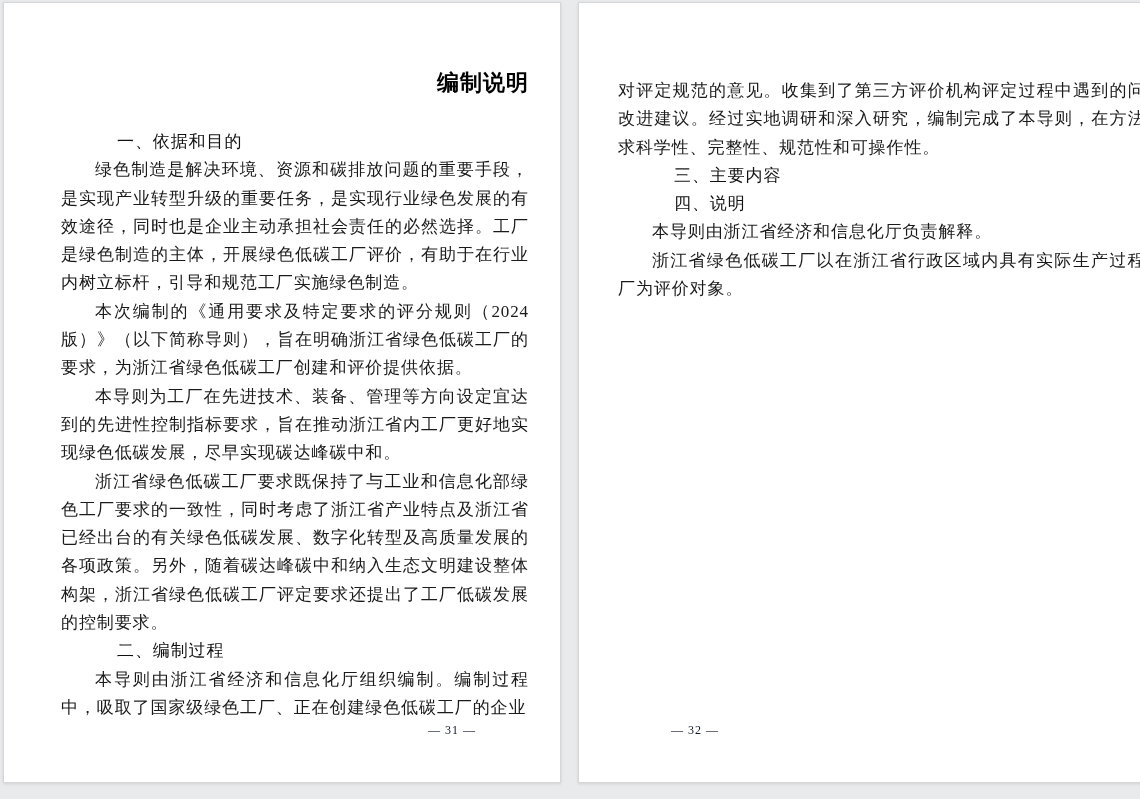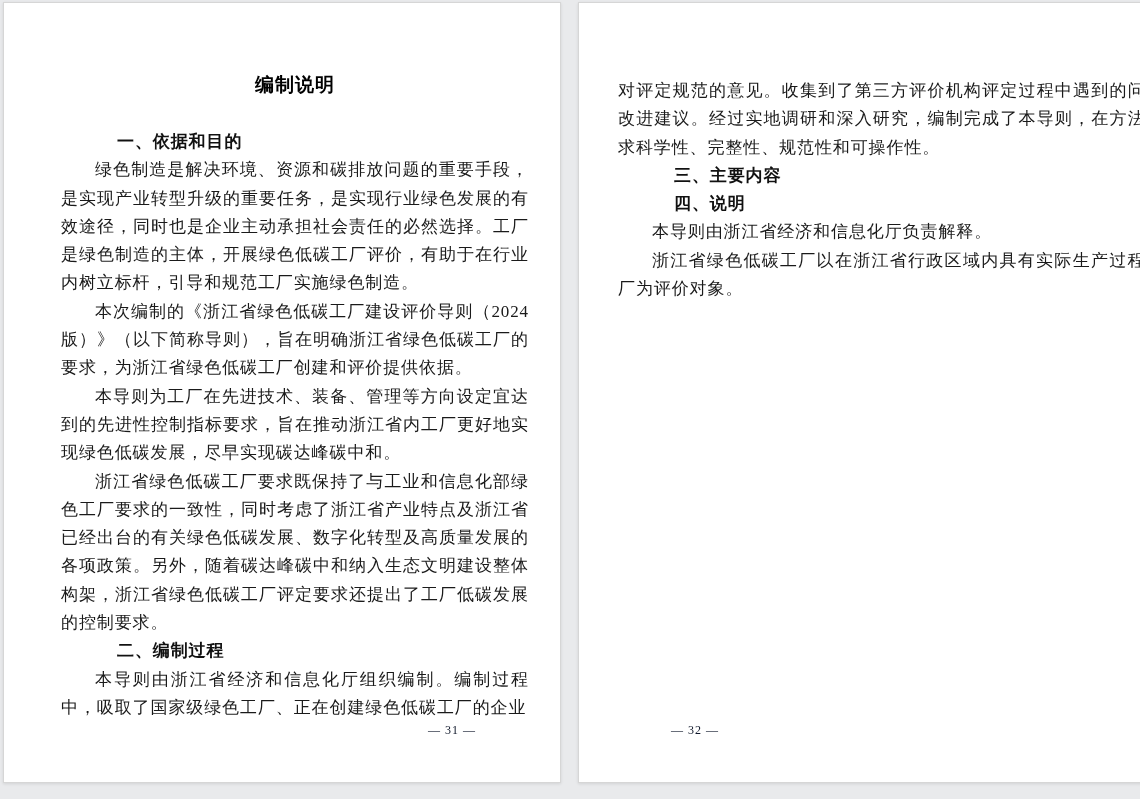--- a/index.html
+++ b/index.html
@@ -29,32 +29,32 @@
     width: 558px;
     padding: 64px 31px 0 57px;
   }
   .page-right {
     left: 578px;
     width: 646px;
     padding: 74px 41px 0 39px;
   }
   .doc-title {
     margin: 0 0 25px 0;
-    font-family: Liberation Serif, serif;
+    font-family: Liberation Mono, monospace;
     font-weight: bold;
-    font-size: 19px;
+    font-size: 22px;
     line-height: 36px;
     letter-spacing: 1px;
-    text-align: center;
+    text-align: right;
     color: #000000;
   }
   .heading {
     margin: 0;
     font-family: "Liberation Sans", sans-serif;
-    font-weight: bold;
+    font-weight: normal;
     font-size: 17px;
     line-height: 28.3px;
     letter-spacing: 0.9px;
     text-indent: 56px;
     color: #111111;
   }
   .para {
     margin: 0;
     font-size: 17px;
     line-height: 28.3px;
@@ -81,21 +81,21 @@
 </head>
 <body>
 
 <div class="spread">
 
   <div class="page page-left">
     <h1 class="doc-title">编制说明</h1>
 
     <h2 class="heading">一、依据和目的</h2>
     <p class="para">绿色制造是解决环境、资源和碳排放问题的重要手段，是实现产业转型升级的重要任务，是实现行业绿色发展的有效途径，同时也是企业主动承担社会责任的必然选择。工厂是绿色制造的主体，开展绿色低碳工厂评价，有助于在行业内树立标杆，引导和规范工厂实施绿色制造。</p>
-    <p class="para">本次编制的《浙江省绿色低碳工厂建设评价导则（2024版）》（以下简称导则），旨在明确浙江省绿色低碳工厂的要求，为浙江省绿色低碳工厂创建和评价提供依据。</p>
+    <p class="para">本次编制的《通用要求及特定要求的评分规则（2024版）》（以下简称导则），旨在明确浙江省绿色低碳工厂的要求，为浙江省绿色低碳工厂创建和评价提供依据。</p>
     <p class="para">本导则为工厂在先进技术、装备、管理等方向设定宜达到的先进性控制指标要求，旨在推动浙江省内工厂更好地实现绿色低碳发展，尽早实现碳达峰碳中和。</p>
     <p class="para">浙江省绿色低碳工厂要求既保持了与工业和信息化部绿色工厂要求的一致性，同时考虑了浙江省产业特点及浙江省已经出台的有关绿色低碳发展、数字化转型及高质量发展的各项政策。另外，随着碳达峰碳中和纳入生态文明建设整体构架，浙江省绿色低碳工厂评定要求还提出了工厂低碳发展的控制要求。</p>
 
     <h2 class="heading">二、编制过程</h2>
     <p class="para">本导则由浙江省经济和信息化厅组织编制。编制过程中，吸取了国家级绿色工厂、正在创建绿色低碳工厂的企业</p>
 
     <div class="page-number page-number-left">— 31 —</div>
   </div>
 
   <div class="page page-right">

